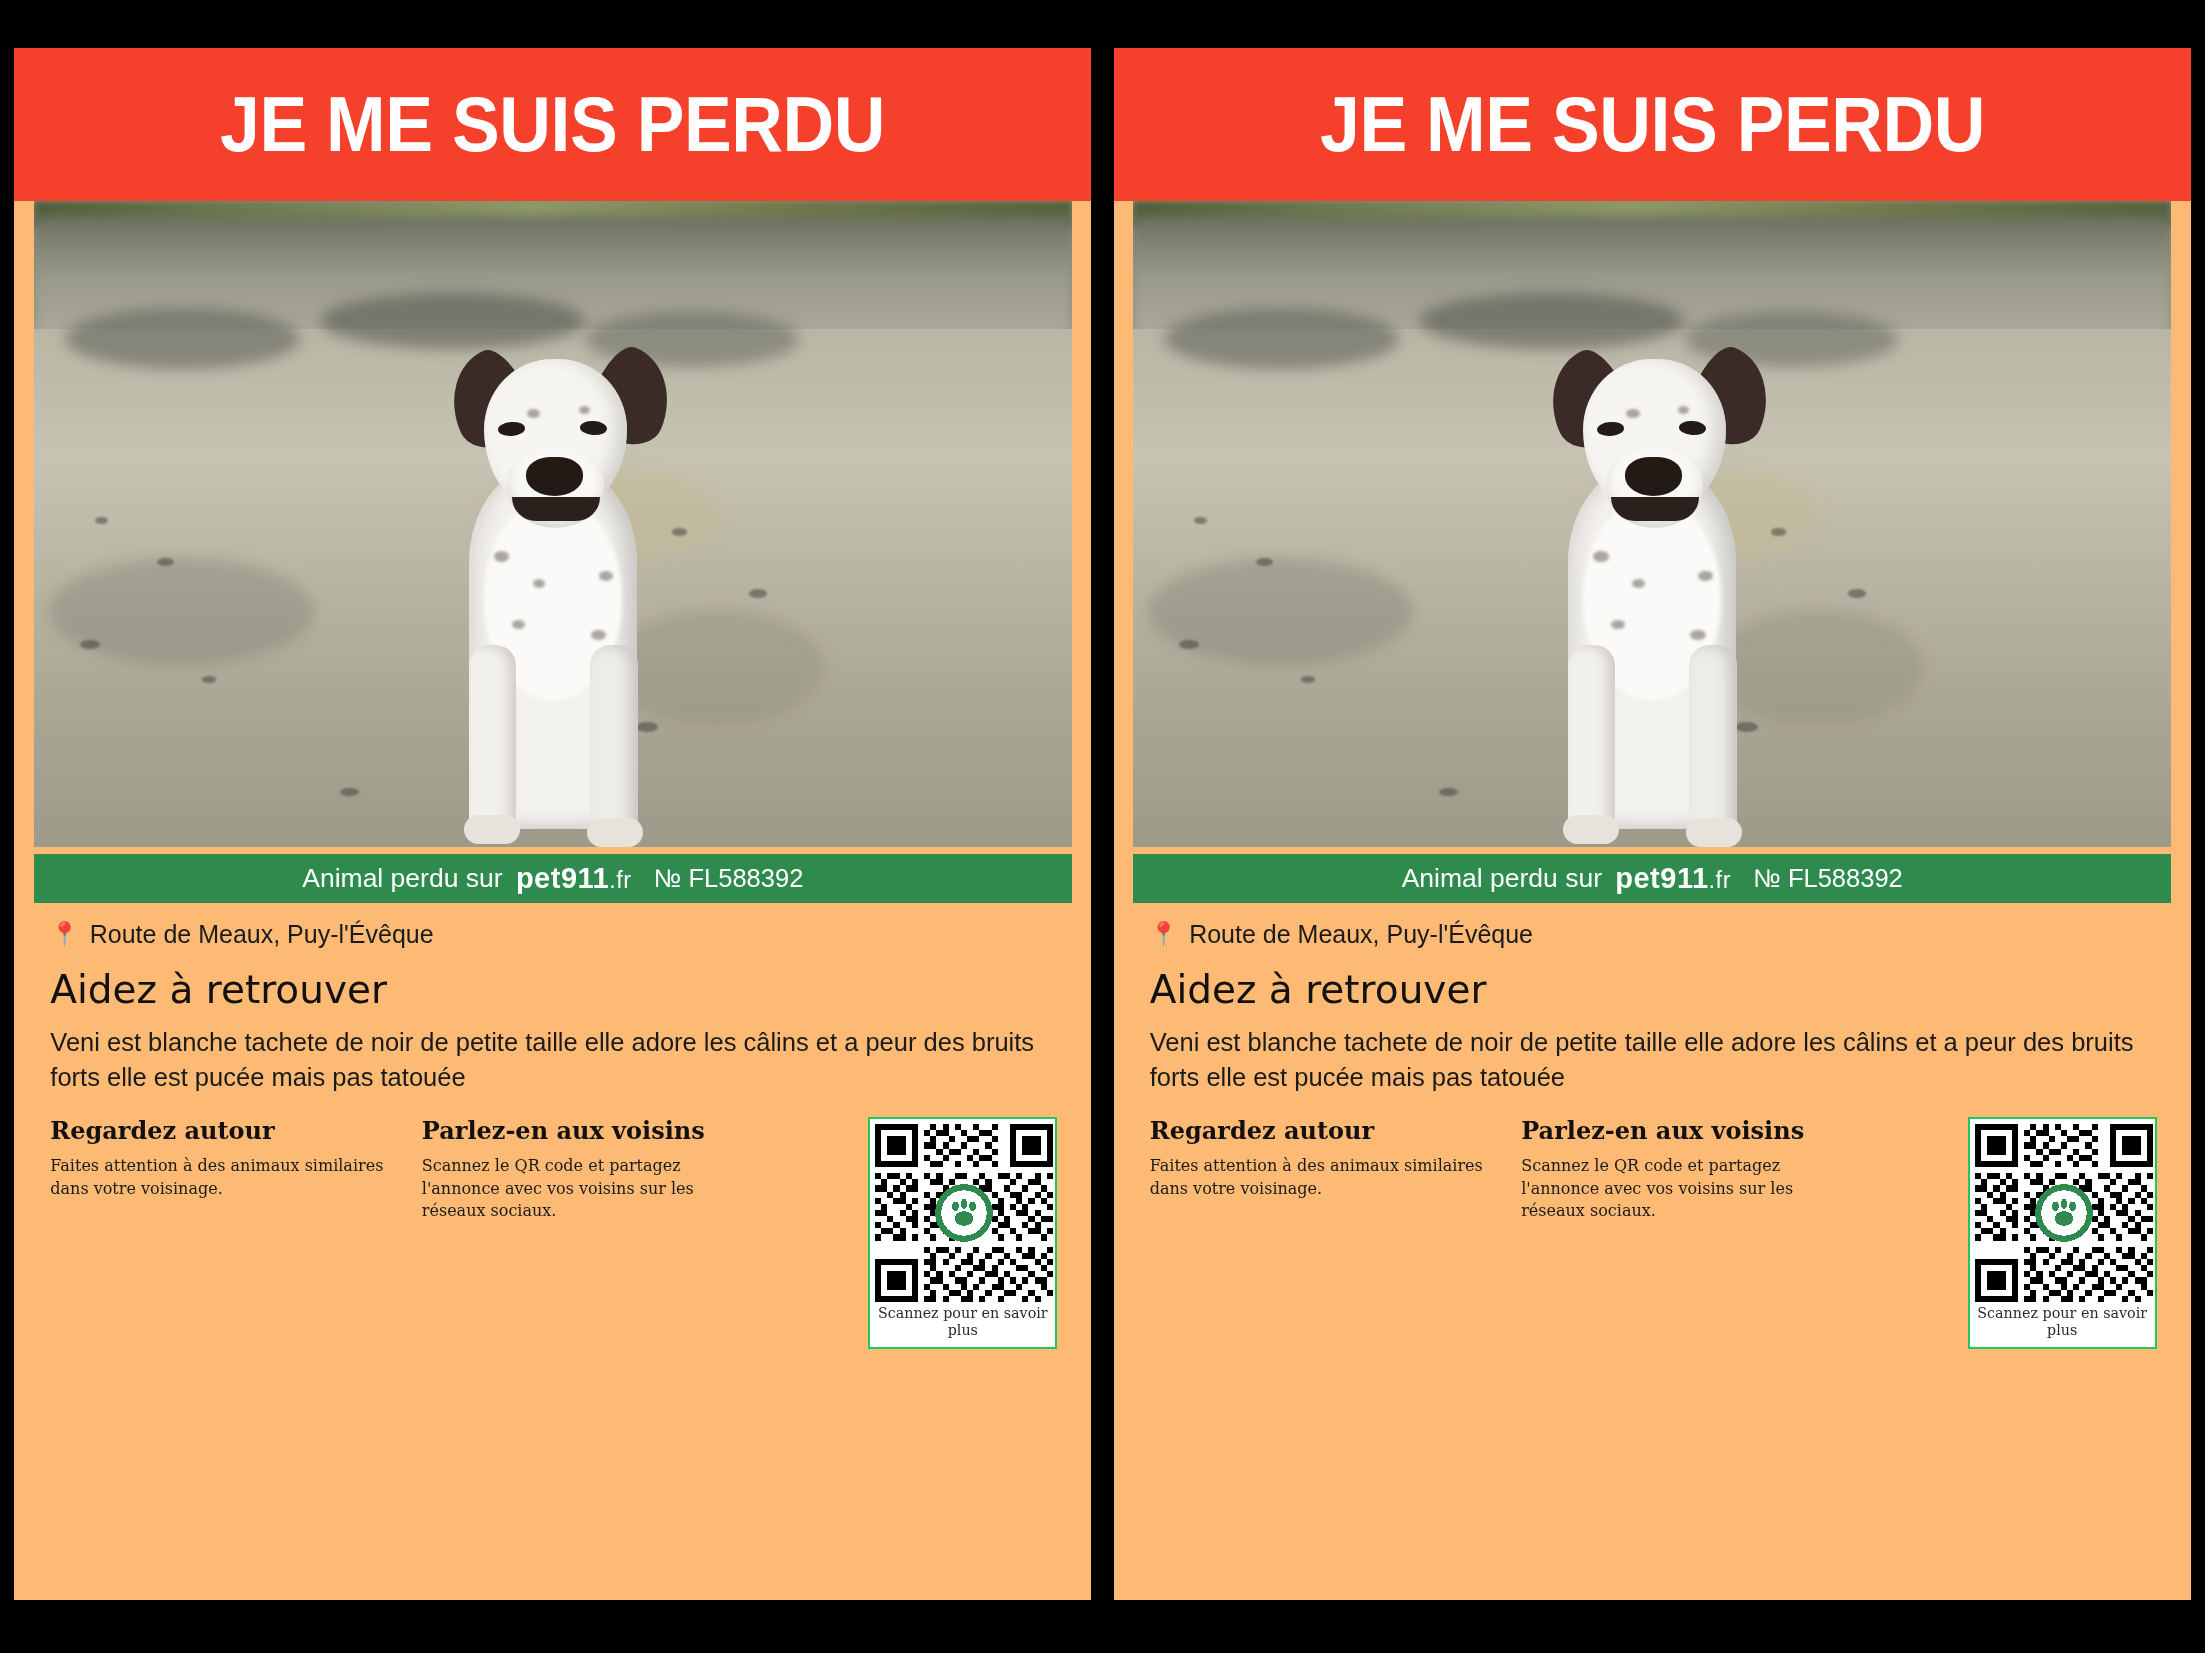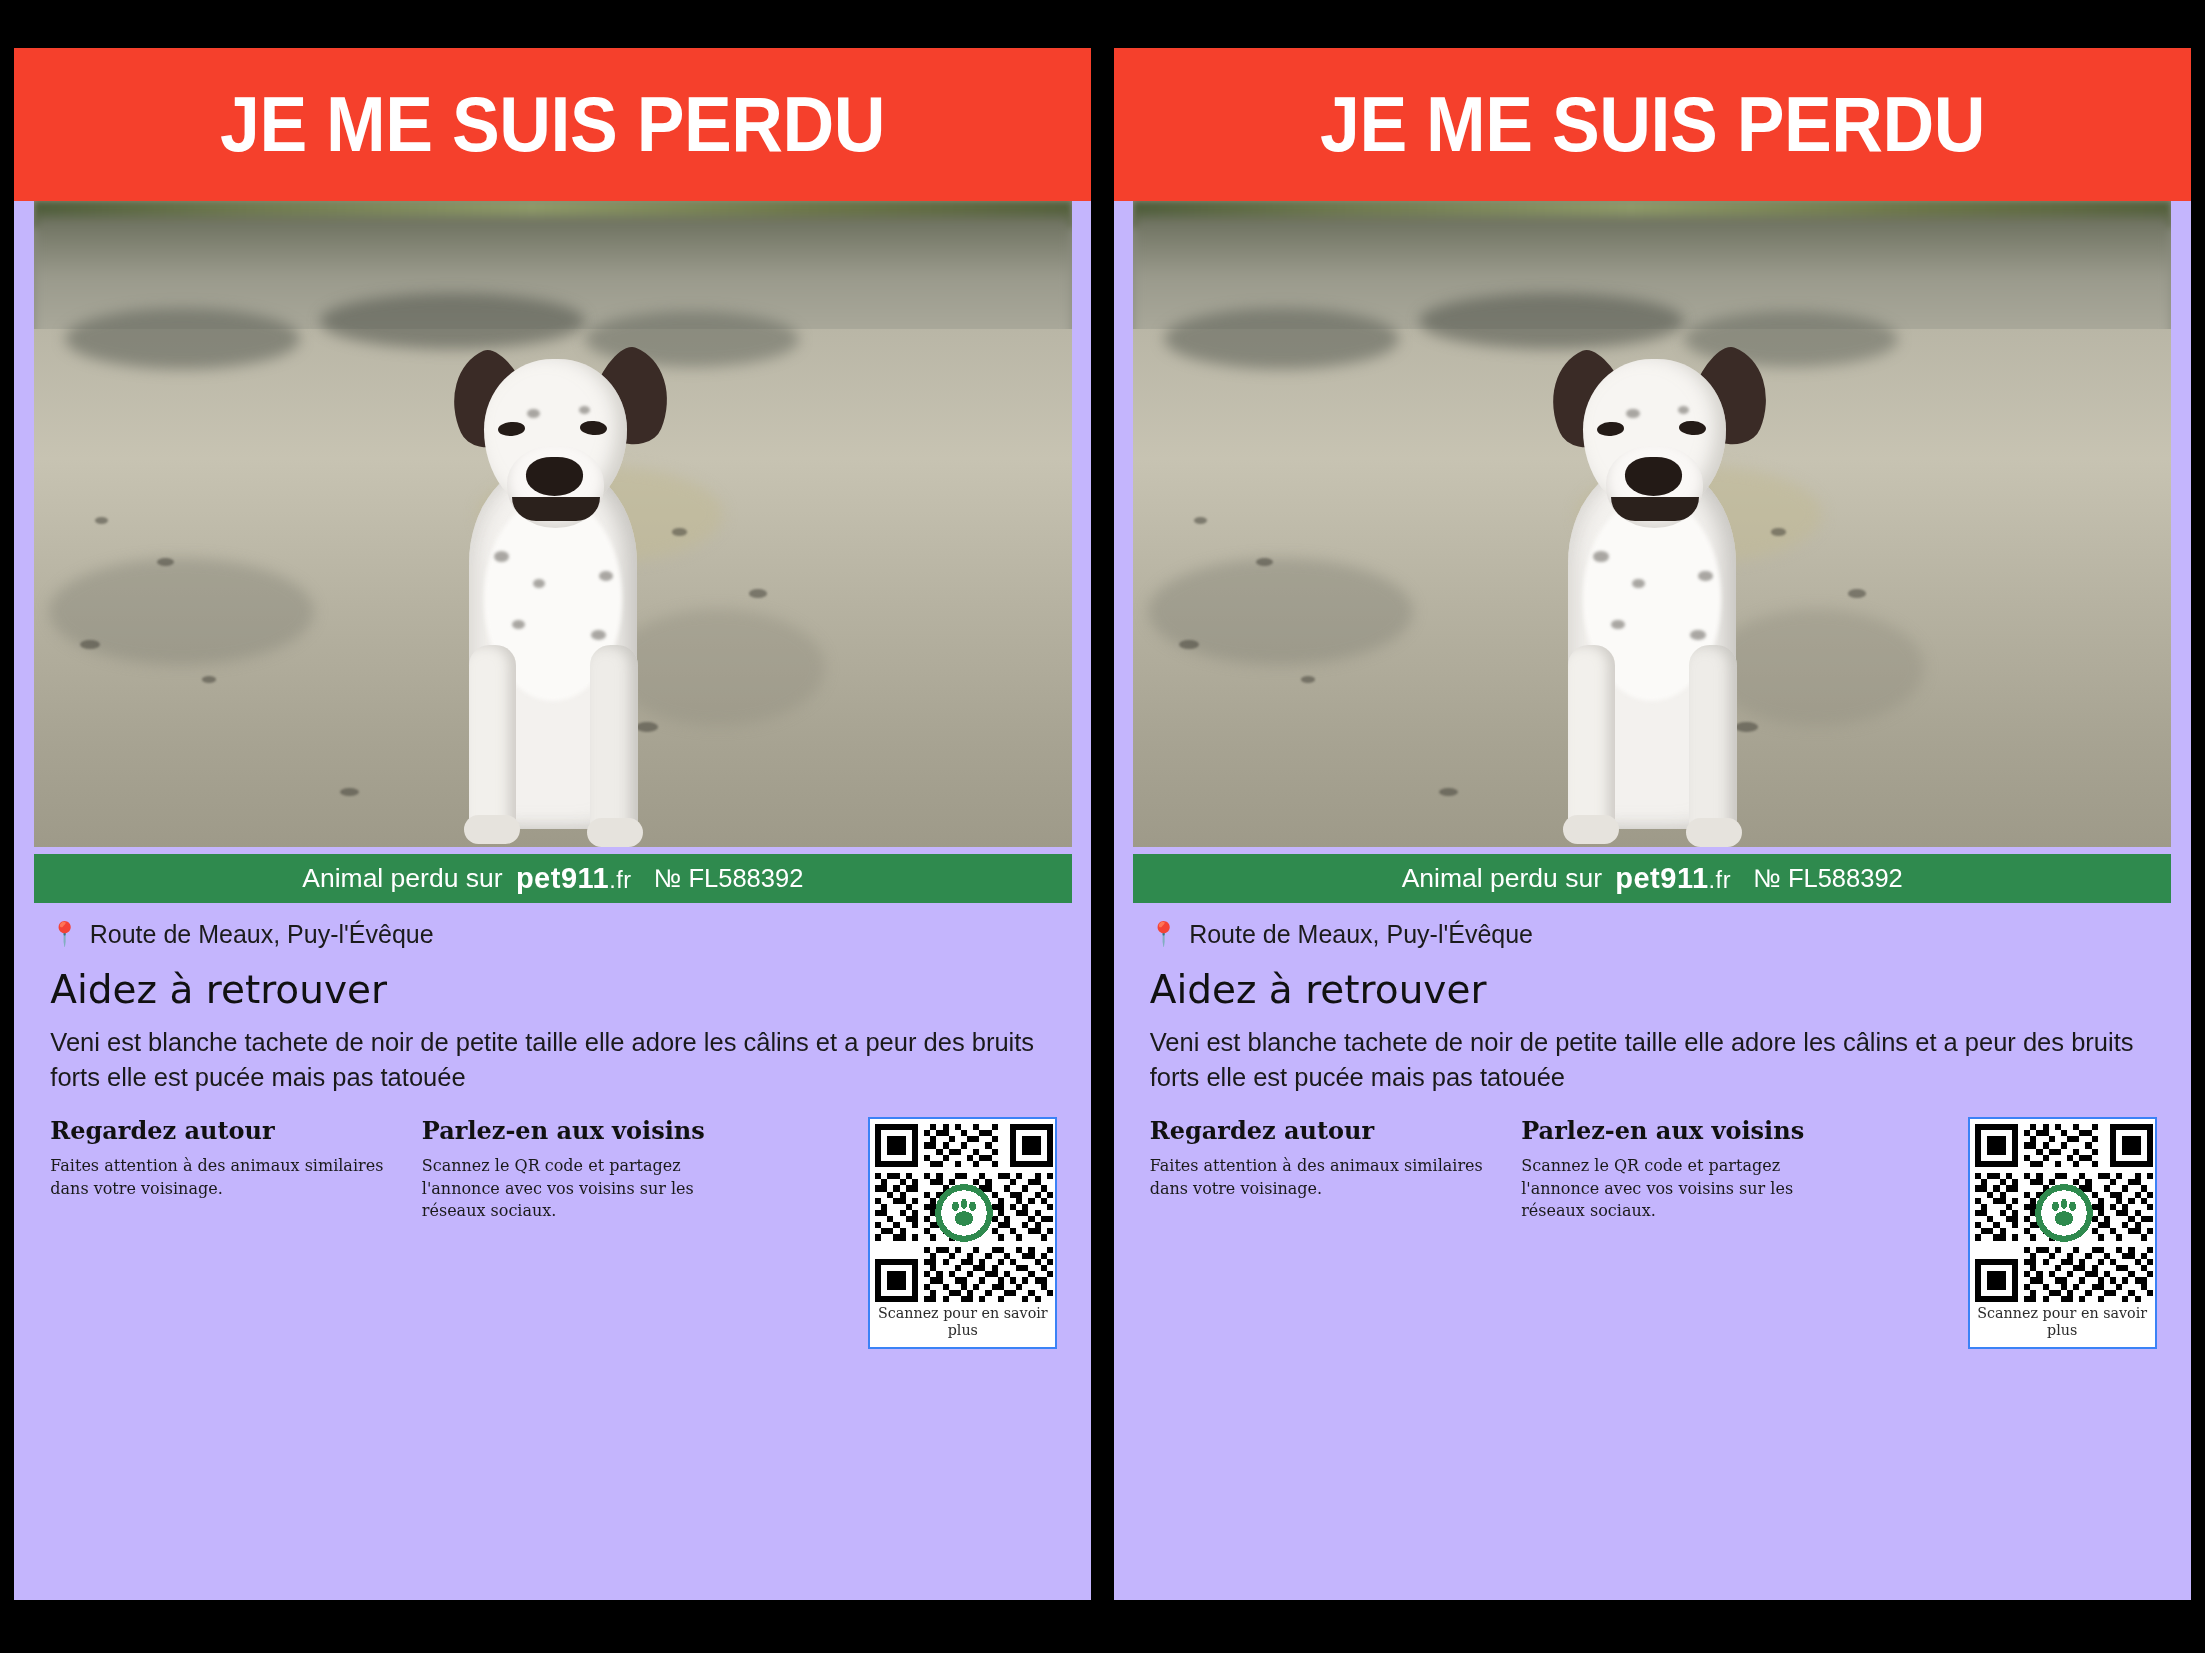--- a/index.html
+++ b/index.html
@@ -22,21 +22,21 @@
     flex-direction: row;
     align-items: flex-start;
     justify-content: space-between;
     box-sizing: border-box;
     padding: 48px 0 0 0;
   }
   .poster {
     position: relative;
     width: 1077px;
     height: 1552px;
-    background: #c4b5fd;
+    background: #fdba74;
     box-sizing: border-box;
     overflow: hidden;
     display: flex;
     flex-direction: column;
   }
   .poster-left { margin-left: 14.3px; }
   .poster-right { margin-right: 14.3px; }
 
   
   .header {
@@ -286,21 +286,21 @@
   .col-p {
     font-family: "DejaVu Serif", serif;
     font-size: 16px;
     line-height: 1.42;
     color: #1a1a1a;
   }
   .qr-block {
     margin-left: auto;
     width: 189px;
     background: #ffffff;
-    border: 2px solid #3b82f6;
+    border: 2px solid #22c55e;
     padding: 5.1px 5.1px 3.1px 5.1px;
     box-sizing: border-box;
     text-align: center;
   }
   .qr {
     width: 178px;
     height: 178px;
     display: block;
   }
   .qr-cap {

